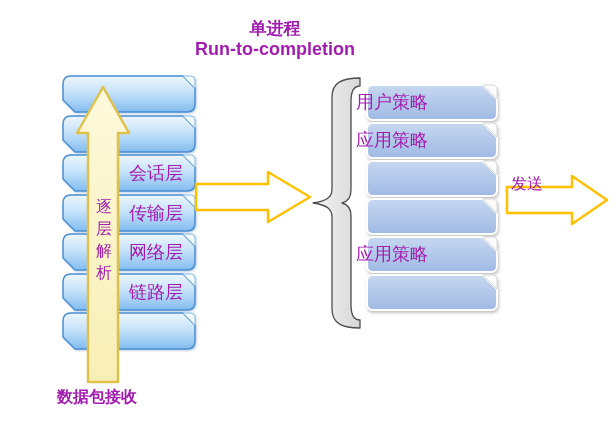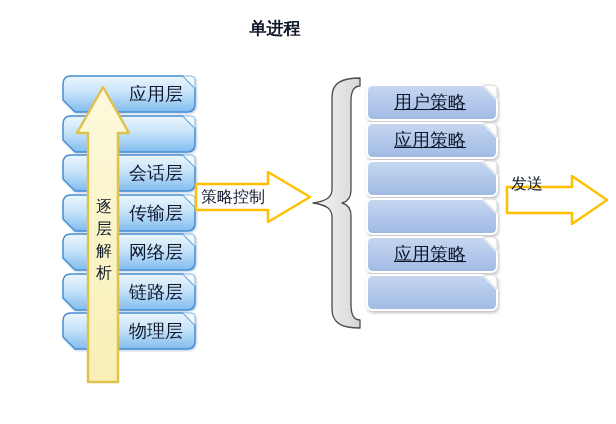--- a/index.html
+++ b/index.html
@@ -1,27 +1,27 @@
 <!DOCTYPE html>
 <html><head>
 <meta charset="utf-8">
 <style>
   html,body{margin:0;padding:0;background:#fff;}
   .canvas{
     position:relative;width:616px;height:424px;background:#ffffff;
-    font-family:"Liberation Sans","DejaVu Sans",sans-serif;overflow:hidden;color:#0f172a;
+    font-family:"Liberation Sans","DejaVu Sans",sans-serif;overflow:hidden;color:#a21caf;
   }
   svg.diagram{position:absolute;left:0;top:0;}
   .shadow-blue{filter:drop-shadow(1px 1.5px 1px rgba(90,130,175,0.40));}
   .shadow-gray{filter:drop-shadow(1.5px 2px 1.5px rgba(120,120,120,0.45));}
   .txt{position:absolute;white-space:nowrap;}
   .title-line1{left:125px;top:17px;width:300px;text-align:center;font-size:17px;font-weight:bold;}
   .title-line2{left:125px;top:39px;width:300px;text-align:center;font-size:18px;font-weight:bold;}
   .layer-label{left:63px;width:120px;height:36px;line-height:36px;text-align:right;font-size:18px;}
-  .policy-label{left:371px;width:118px;height:35px;line-height:35px;text-align:center;font-size:18px;text-decoration:underline;}
+  .policy-label{left:356px;width:118px;height:35px;line-height:35px;text-align:left;font-size:18px;}
   .vert-label{left:94px;top:196px;width:20px;font-size:16px;line-height:22px;text-align:center;white-space:normal;word-break:break-all;}
   .recv-label{left:57px;top:387px;font-size:16px;font-weight:bold;}
   .ctrl-label{left:201px;top:185px;width:68px;height:24px;line-height:24px;font-size:16px;}
   .send-label{left:511px;top:172px;width:50px;height:16px;line-height:24px;font-size:16px;}
 </style>
 </head>
 <body>
 
 <div class="canvas">
 
@@ -106,31 +106,30 @@
     </g>
     <g transform="translate(367,275)" class="shadow-gray">
       <path d="M6 0 H116 L130 14 V29 Q130 35 124 35 H6 Q0 35 0 29 V6 Q0 0 6 0 Z" fill="url(#gradRight)" stroke="#ffffff" stroke-width="2"></path>
       <path d="M116 0 L130 14 L130 5 Q130 0 125 0 Z" fill="#fdfdfd" stroke="#dadada" stroke-width="1"></path>
     </g>
 
     <path d="M507 187 L572 187 L572 176 L607 200 L572 224 L572 213 L507 213 Z" fill="#ffffff" stroke="#ffc000" stroke-width="2.5" stroke-linejoin="round"></path>
   </svg>
 
   <div class="txt title-line1">单进程</div>
+  <div class="txt title-line2">Run-to-completion</div>
 
-  <div class="txt layer-label" style="top:76px">应用层</div>
   <div class="txt layer-label" style="top:155px">会话层</div>
   <div class="txt layer-label" style="top:195px">传输层</div>
   <div class="txt layer-label" style="top:274px">链路层</div>
   <div class="txt layer-label" style="top:234px">网络层</div>
-  <div class="txt layer-label" style="top:313px">物理层</div>
 
   <div class="txt vert-label">逐层解析</div>
+  <div class="txt recv-label">数据包接收</div>
 
-  <div class="txt ctrl-label">策略控制</div>
 
   <div class="txt policy-label" style="top:85px">用户策略</div>
   <div class="txt policy-label" style="top:123px">应用策略</div>
   <div class="txt policy-label" style="top:237px">应用策略</div>
 
   <div class="txt send-label">发送</div>
 
 </div>
 
 </body></html>

